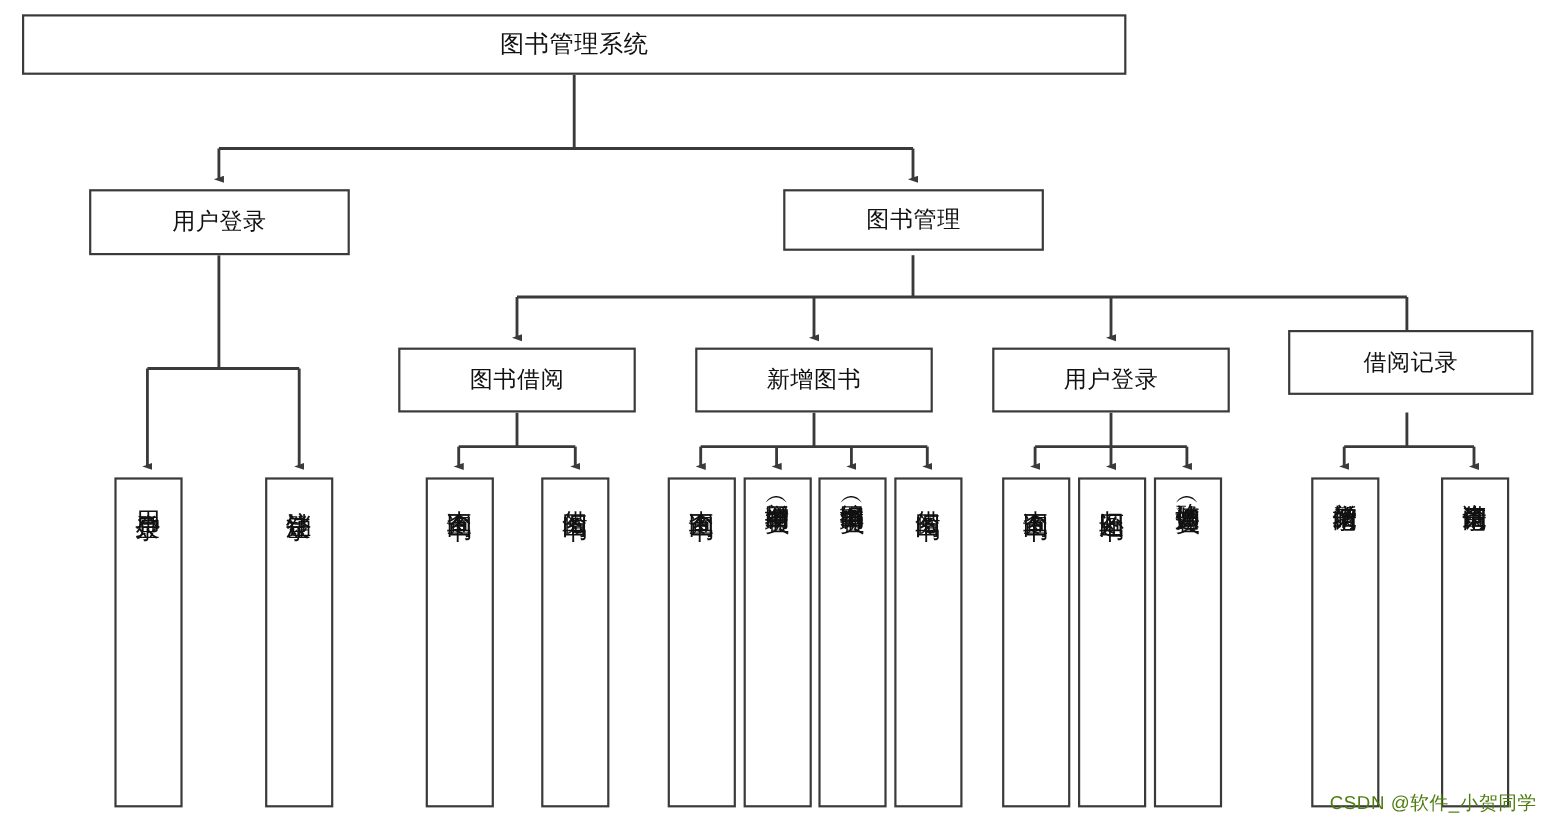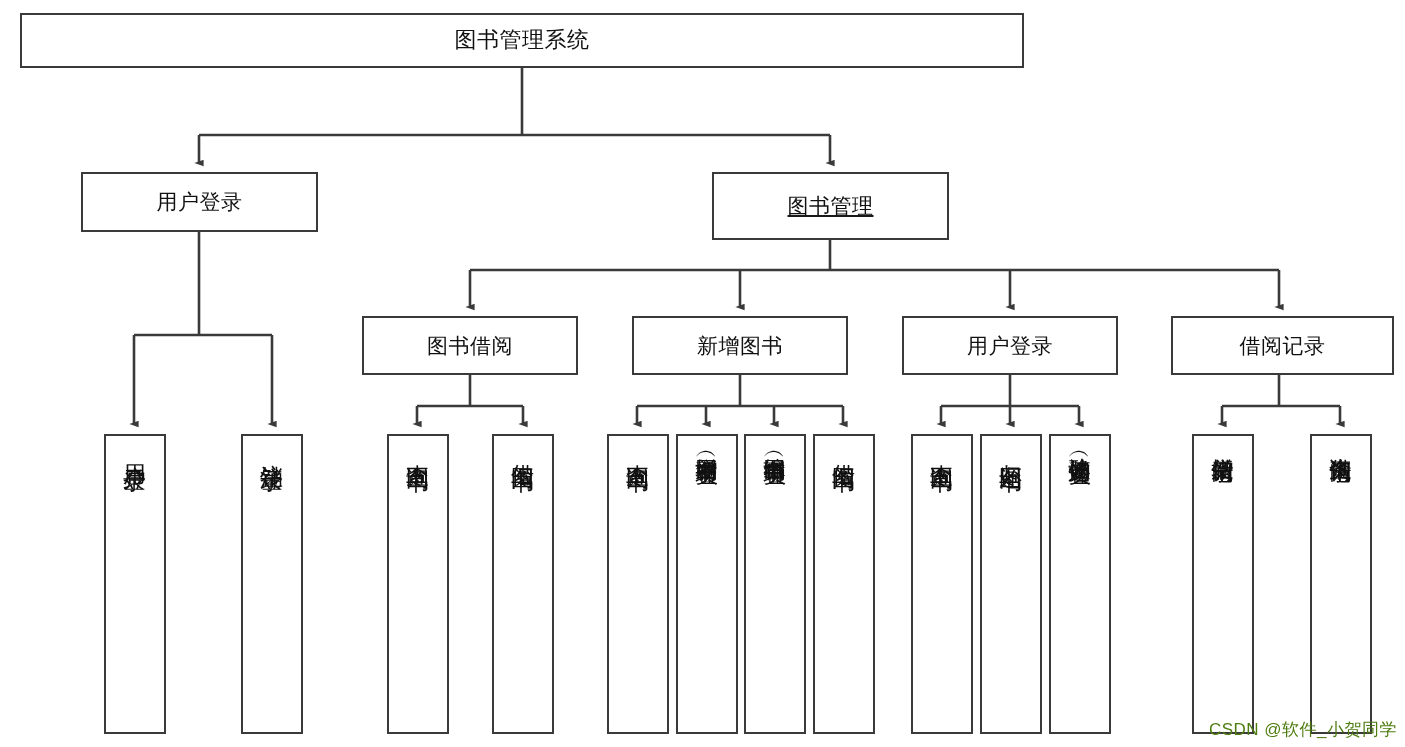--- a/index.html
+++ b/index.html
@@ -136,34 +136,34 @@
     </g>
   </svg>
 
   <div class="node horiz root" style="left:20px; top:13px; width:1004px; height:55px;">
     <span class="label">图书管理系统</span>
   </div>
 
   <div class="node horiz" style="left:81px; top:172px; width:237px; height:60px;">
     <span class="label">用户登录</span>
   </div>
-  <div class="node horiz" style="left:712px; top:172px; width:237px; height:68px;text-decoration:underline;">
+  <div class="node horiz" style="left:712px; top:172px; width:237px; height:56px;">
     <span class="label">图书管理</span>
   </div>
 
   <div class="node horiz" style="left:362px; top:316px; width:216px; height:59px;">
     <span class="label">图书借阅</span>
   </div>
   <div class="node horiz" style="left:632px; top:316px; width:216px; height:59px;">
     <span class="label">新增图书</span>
   </div>
   <div class="node horiz" style="left:902px; top:316px; width:216px; height:59px;">
     <span class="label">用户登录</span>
   </div>
-  <div class="node horiz" style="left:1171px; top:316px; width:223px; height:59px;">
+  <div class="node horiz" style="left:1171px; top:300px; width:223px; height:59px;">
     <span class="label">借阅记录</span>
   </div>
 
   <div class="node vert" style="left:104px; top:434px; width:62px; height:300px;">
     <span class="label">用户登录</span>
   </div>
   <div class="node vert" style="left:241px; top:434px; width:62px; height:300px;">
     <span class="label">注销登录</span>
   </div>
 

